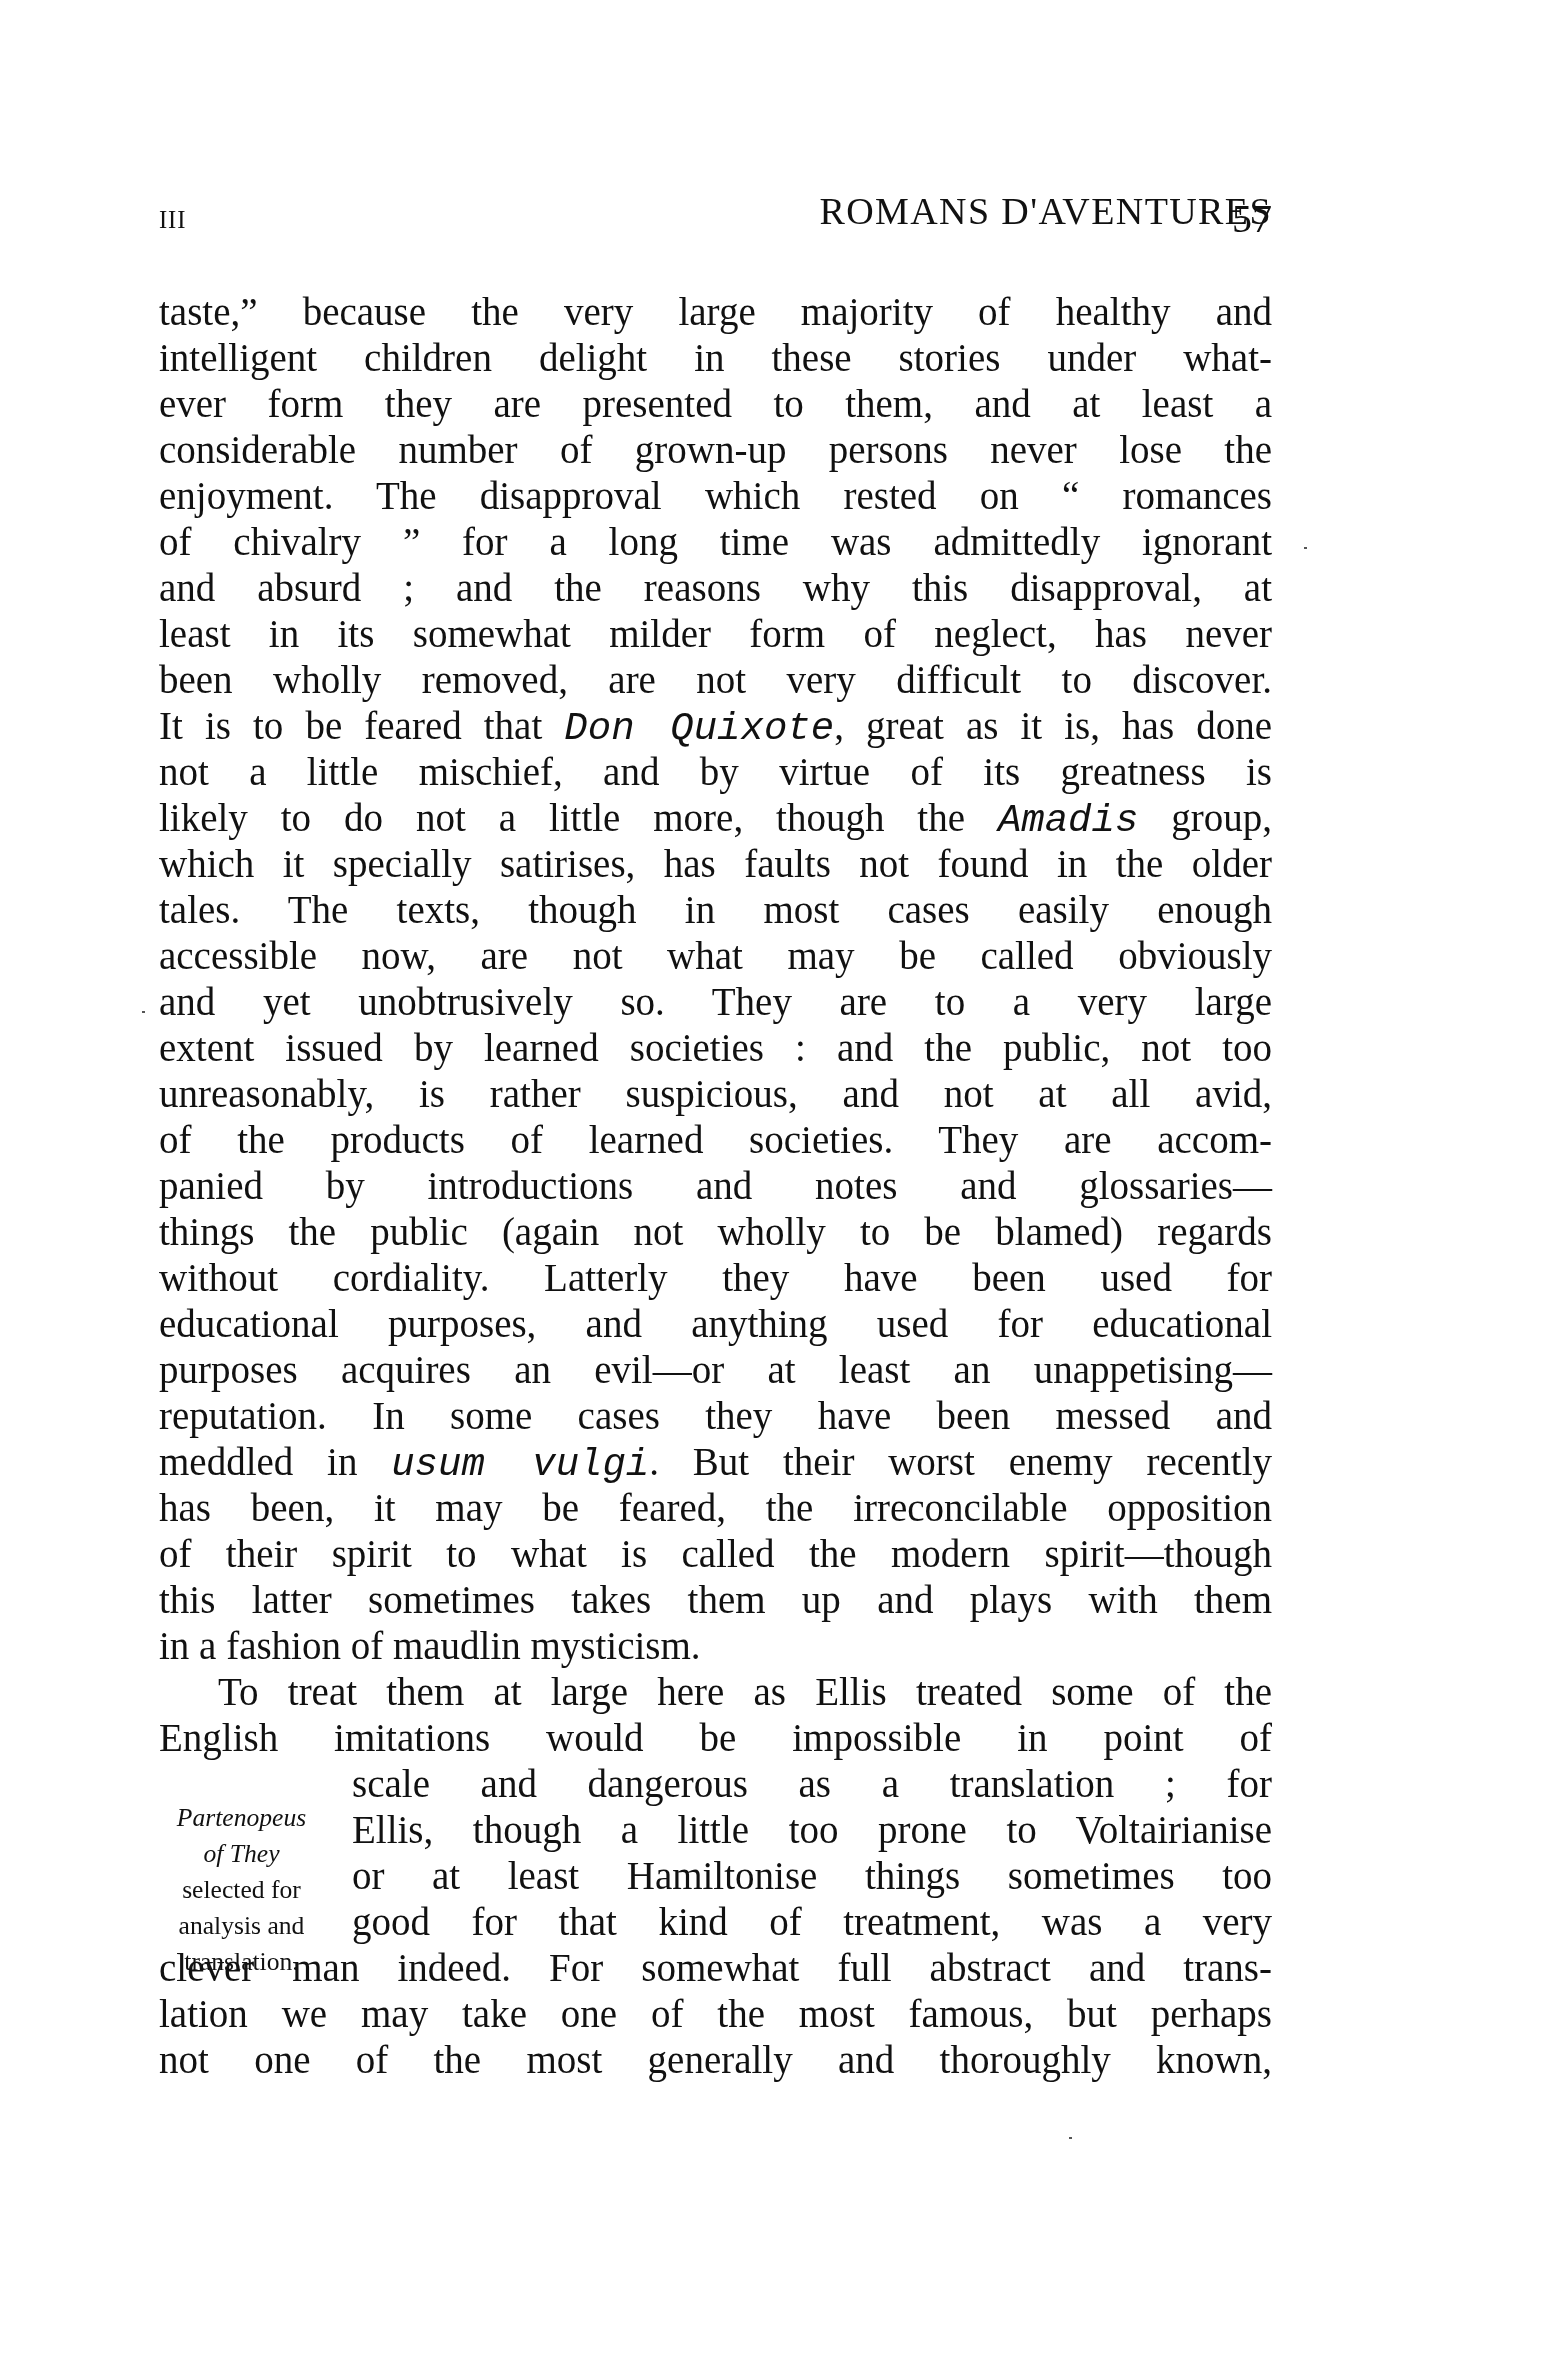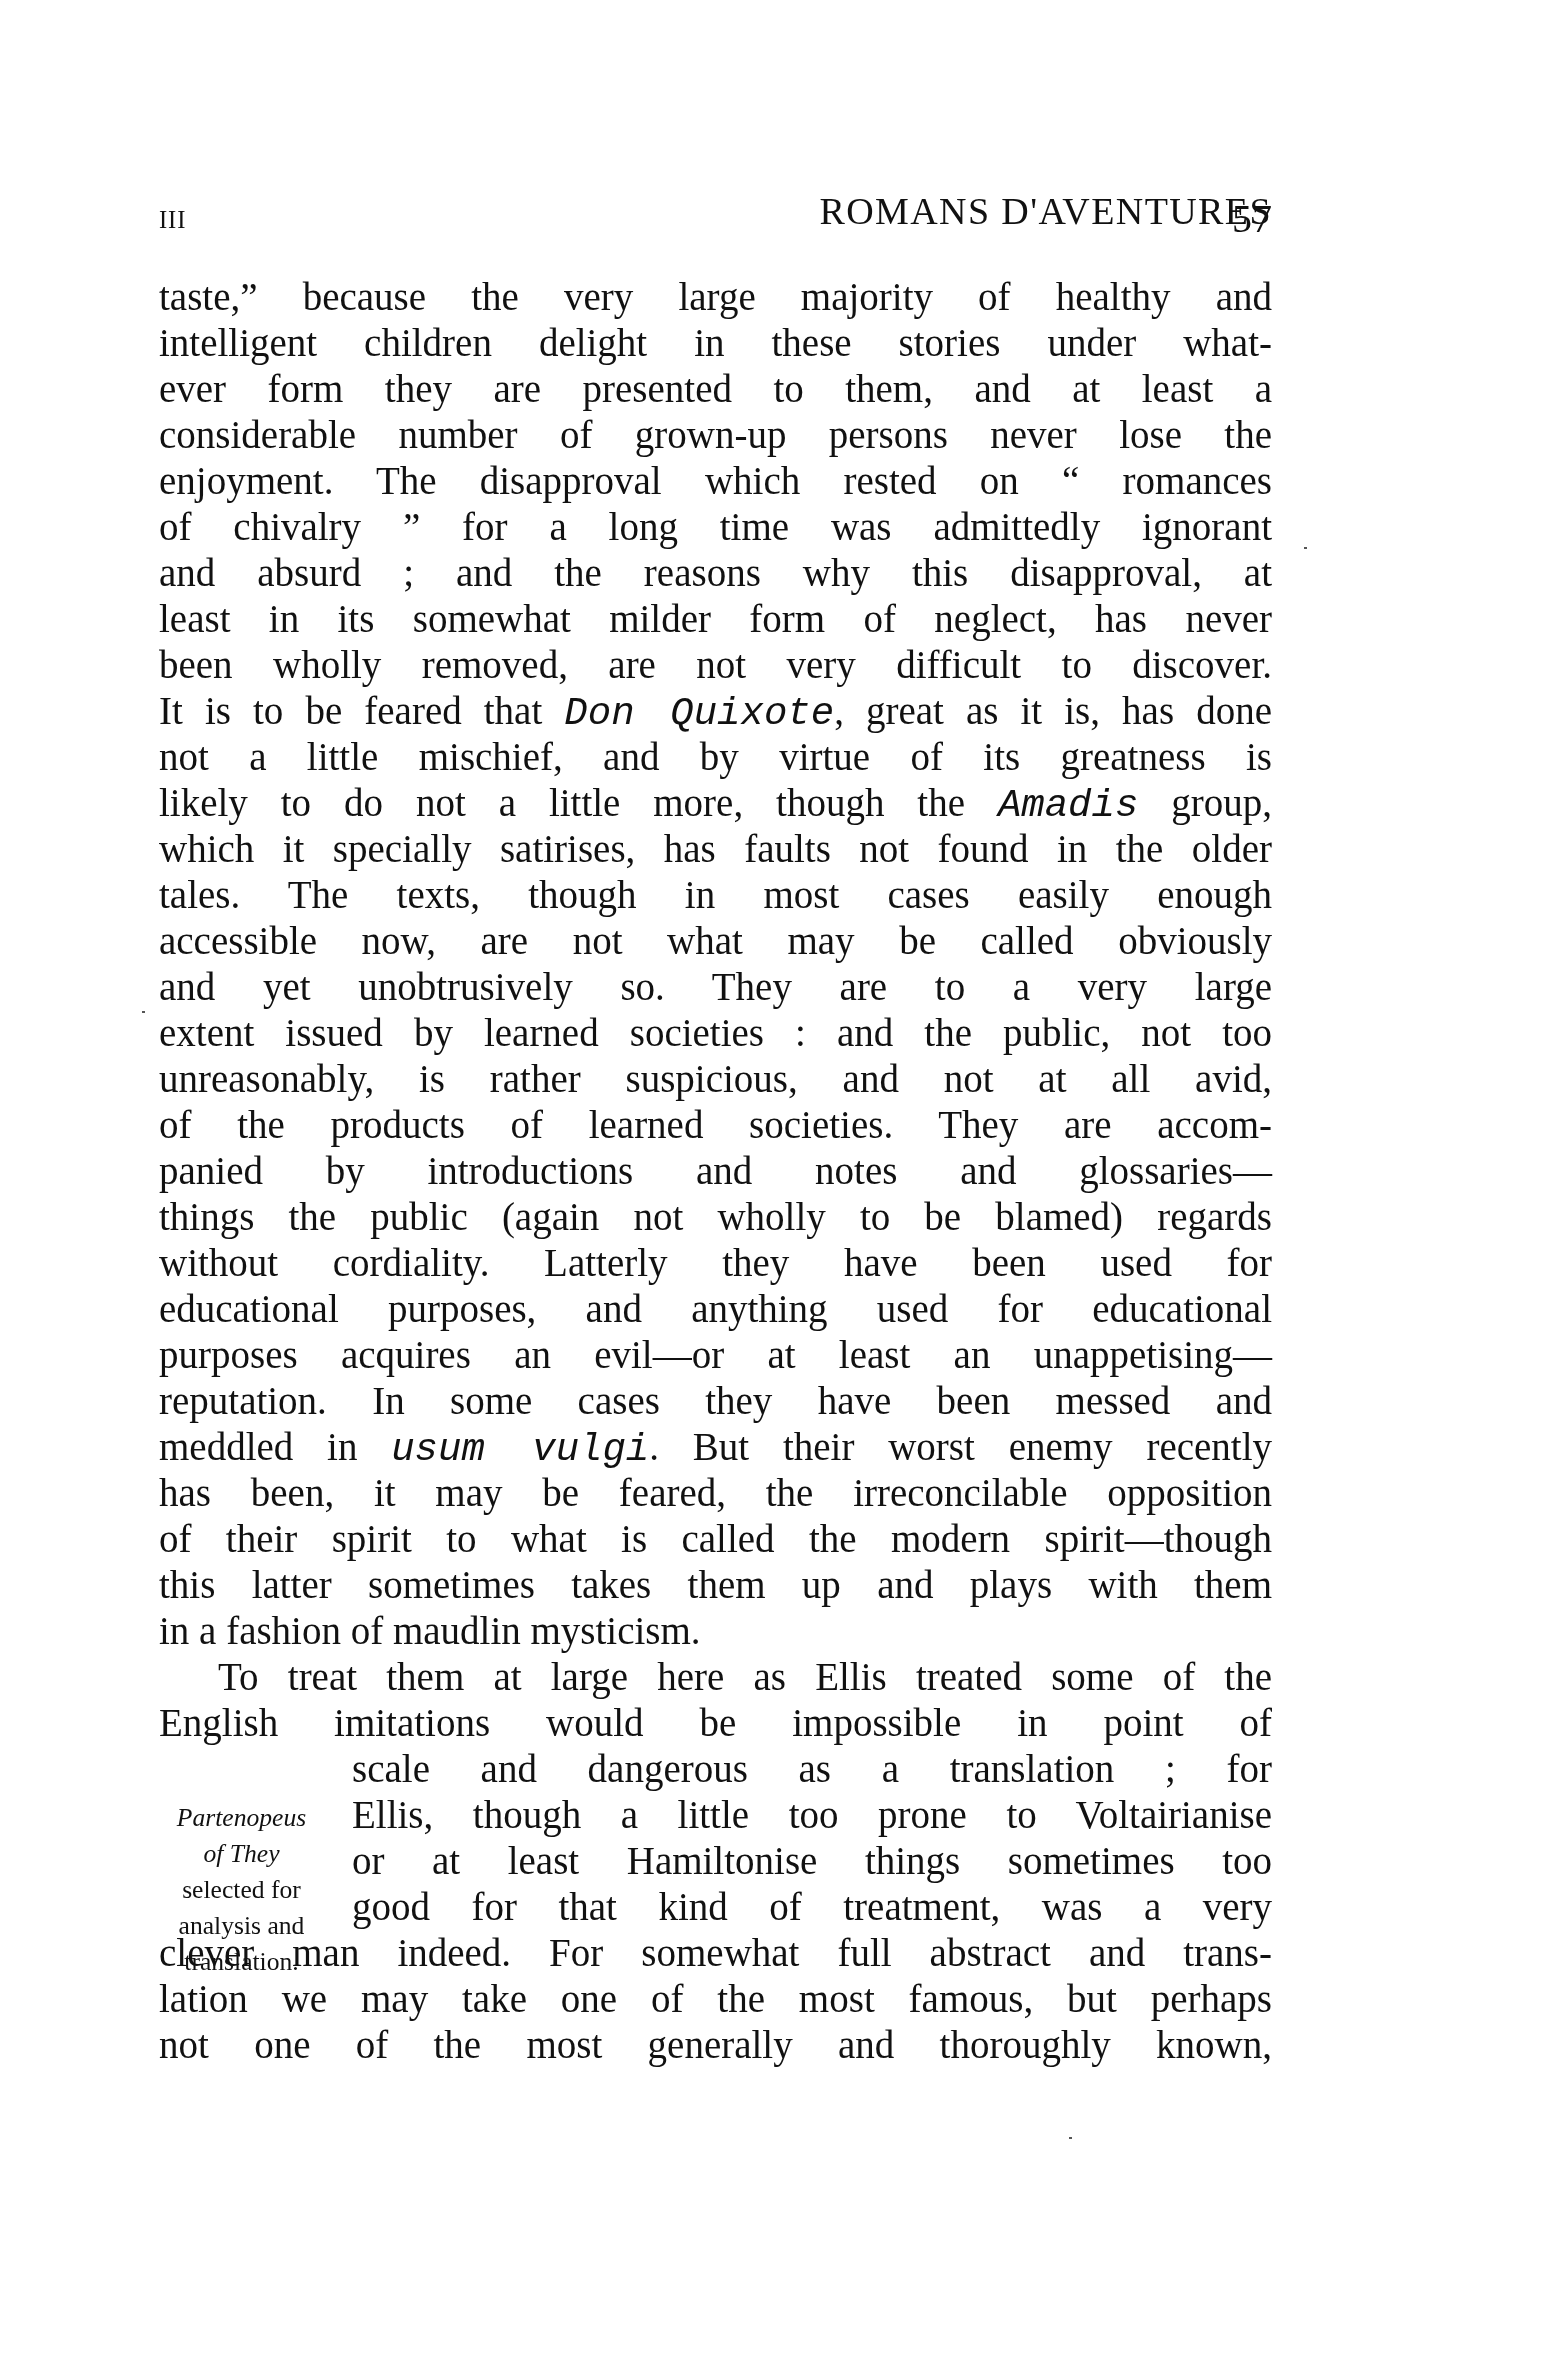--- a/index.html
+++ b/index.html
@@ -46,21 +46,21 @@
   }
   .rh-folio {
     position: absolute;
     right: 0;
     top: 9.5px;
     font-size: 40px;
   }
   .body-text {
     position: absolute;
     left: 159px;
-    top: 274px;
+    top: 289px;
     width: 1113px;
   }
   .line {
     display: block;
     height: 46px;
     line-height: 46px;
     font-size: 39px;
     text-align: justify;
     text-align-last: justify;
     white-space: nowrap;

